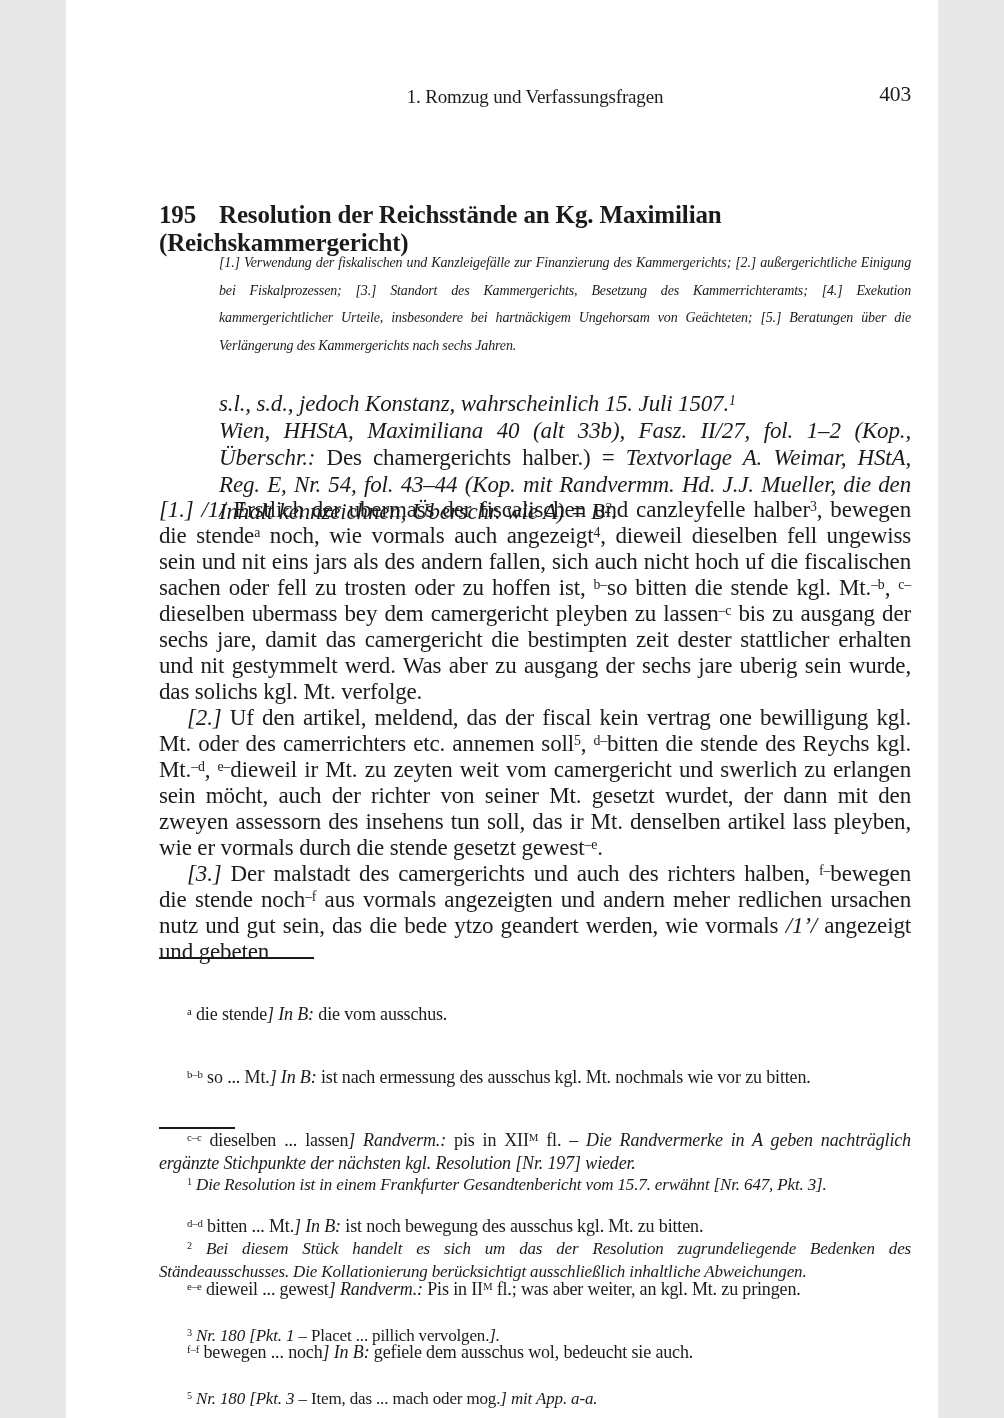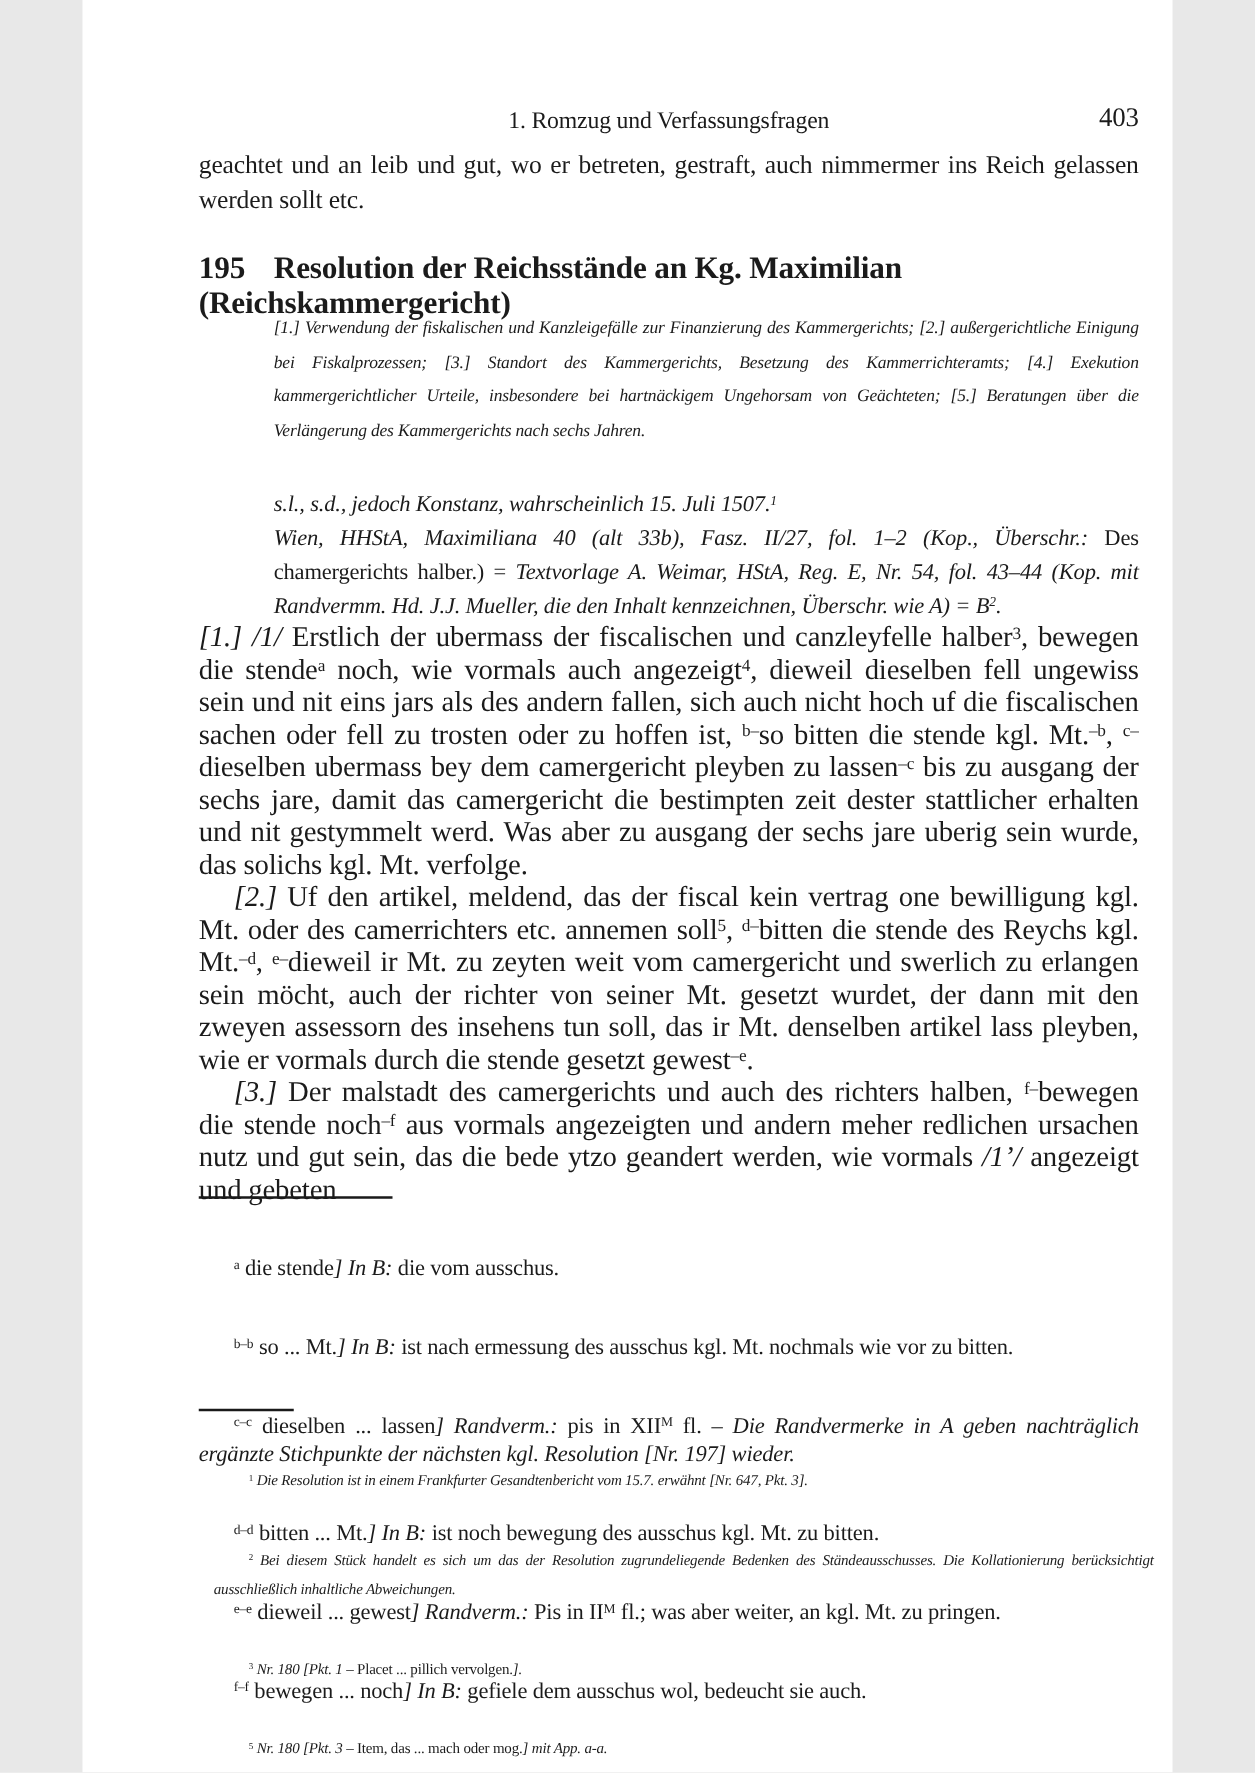--- a/index.html
+++ b/index.html
@@ -21,44 +21,43 @@
   .header{position:absolute;left:93px;top:86px;width:752px;text-align:center;font-size:19px;}
   .pagenum{position:absolute;right:0;top:-4px;font-size:21.5px;font-family:Liberation Serif, serif;}
 
   .intro{position:absolute;left:93px;top:118px;width:752px;font-size:20.5px;line-height:28px;}
 
   .heading{position:absolute;left:93px;top:201px;width:752px;font-weight:bold;font-size:25px;}
   .docnum{display:inline-block;width:60px;}
 
   .summary{position:absolute;left:153px;top:249px;width:692px;font-style:italic;font-size:14px;line-height:27.5px;}
 
-  .source{position:absolute;left:153px;top:390px;width:692px;font-size:18px;line-height:27px;}
+  .source{position:absolute;left:153px;top:390px;width:692px;font-size:23px;line-height:27px;}
 
   .bodytext{position:absolute;left:93px;top:497px;width:752px;font-size:23px;line-height:26px;}
   .indent{text-indent:28px;}
 
   .rule{position:absolute;left:93px;height:2px;background:#1a1a1a;}
   .rule1{top:957px;width:155px;}
   .rule2{top:1127px;width:76px;}
 
   .apparatus{position:absolute;left:93px;top:963px;width:752px;font-size:18px;line-height:23px;}
-  .footnotes{position:absolute;left:105px;top:1133px;width:752px;font-size:12px;line-height:23.5px;}
+  .footnotes{position:absolute;left:93px;top:1133px;width:752px;font-size:17px;line-height:23.5px;}
   .fn{text-indent:28px;margin-top:40px;}
 </style>
 </head>
 <body>
 
 <div class="page">
 
   <div class="header">
     <span>1. Romzug und Verfassungsfragen</span>
     <span class="pagenum">403</span>
   </div>
 
-  <p class="intro just">geachtet und an leib und gut, wo er betreten, gestraft, auch nimmermer ins Reich gelassen werden sollt etc.</p>
 
   <div class="heading">
     <span class="docnum">195</span><span>Resolution der Reichsstände an Kg. Maximilian (Reichskammergericht)</span>
   </div>
 
   <p class="summary just"><span class="it">[1.] Verwendung der fiskalischen und Kanzleigefälle zur Finanzierung des Kammergerichts; [2.] außergerichtliche Einigung bei Fiskalprozessen; [3.] Standort des Kammergerichts, Besetzung des Kammerrichteramts; [4.] Exekution kammergerichtlicher Urteile, insbesondere bei hartnäckigem Ungehorsam von Geächteten; [5.] Beratungen über die Verlängerung des Kammergerichts nach sechs Jahren.</span></p>
 
   <div class="source">
     <p class="dateline"><span class="it">s.l., s.d., jedoch Konstanz, wahrscheinlich 15. Juli 1507.</span><sup class="it">1</sup></p>
     <p class="just"><span class="it">Wien, HHStA, Maximiliana 40 (alt 33b), Fasz. II/27, fol. 1–2 (Kop., Überschr.: </span><span>Des chamergerichts halber.</span><span>) = </span><span class="it">Textvorlage A. Weimar, HStA, Reg. E, Nr. 54, fol. 43–44 (Kop. mit Randvermm. Hd. J.J. Mueller, die den Inhalt kennzeichnen, Überschr. wie A) = B</span><sup class="it">2</sup><span class="it">.</span></p>

